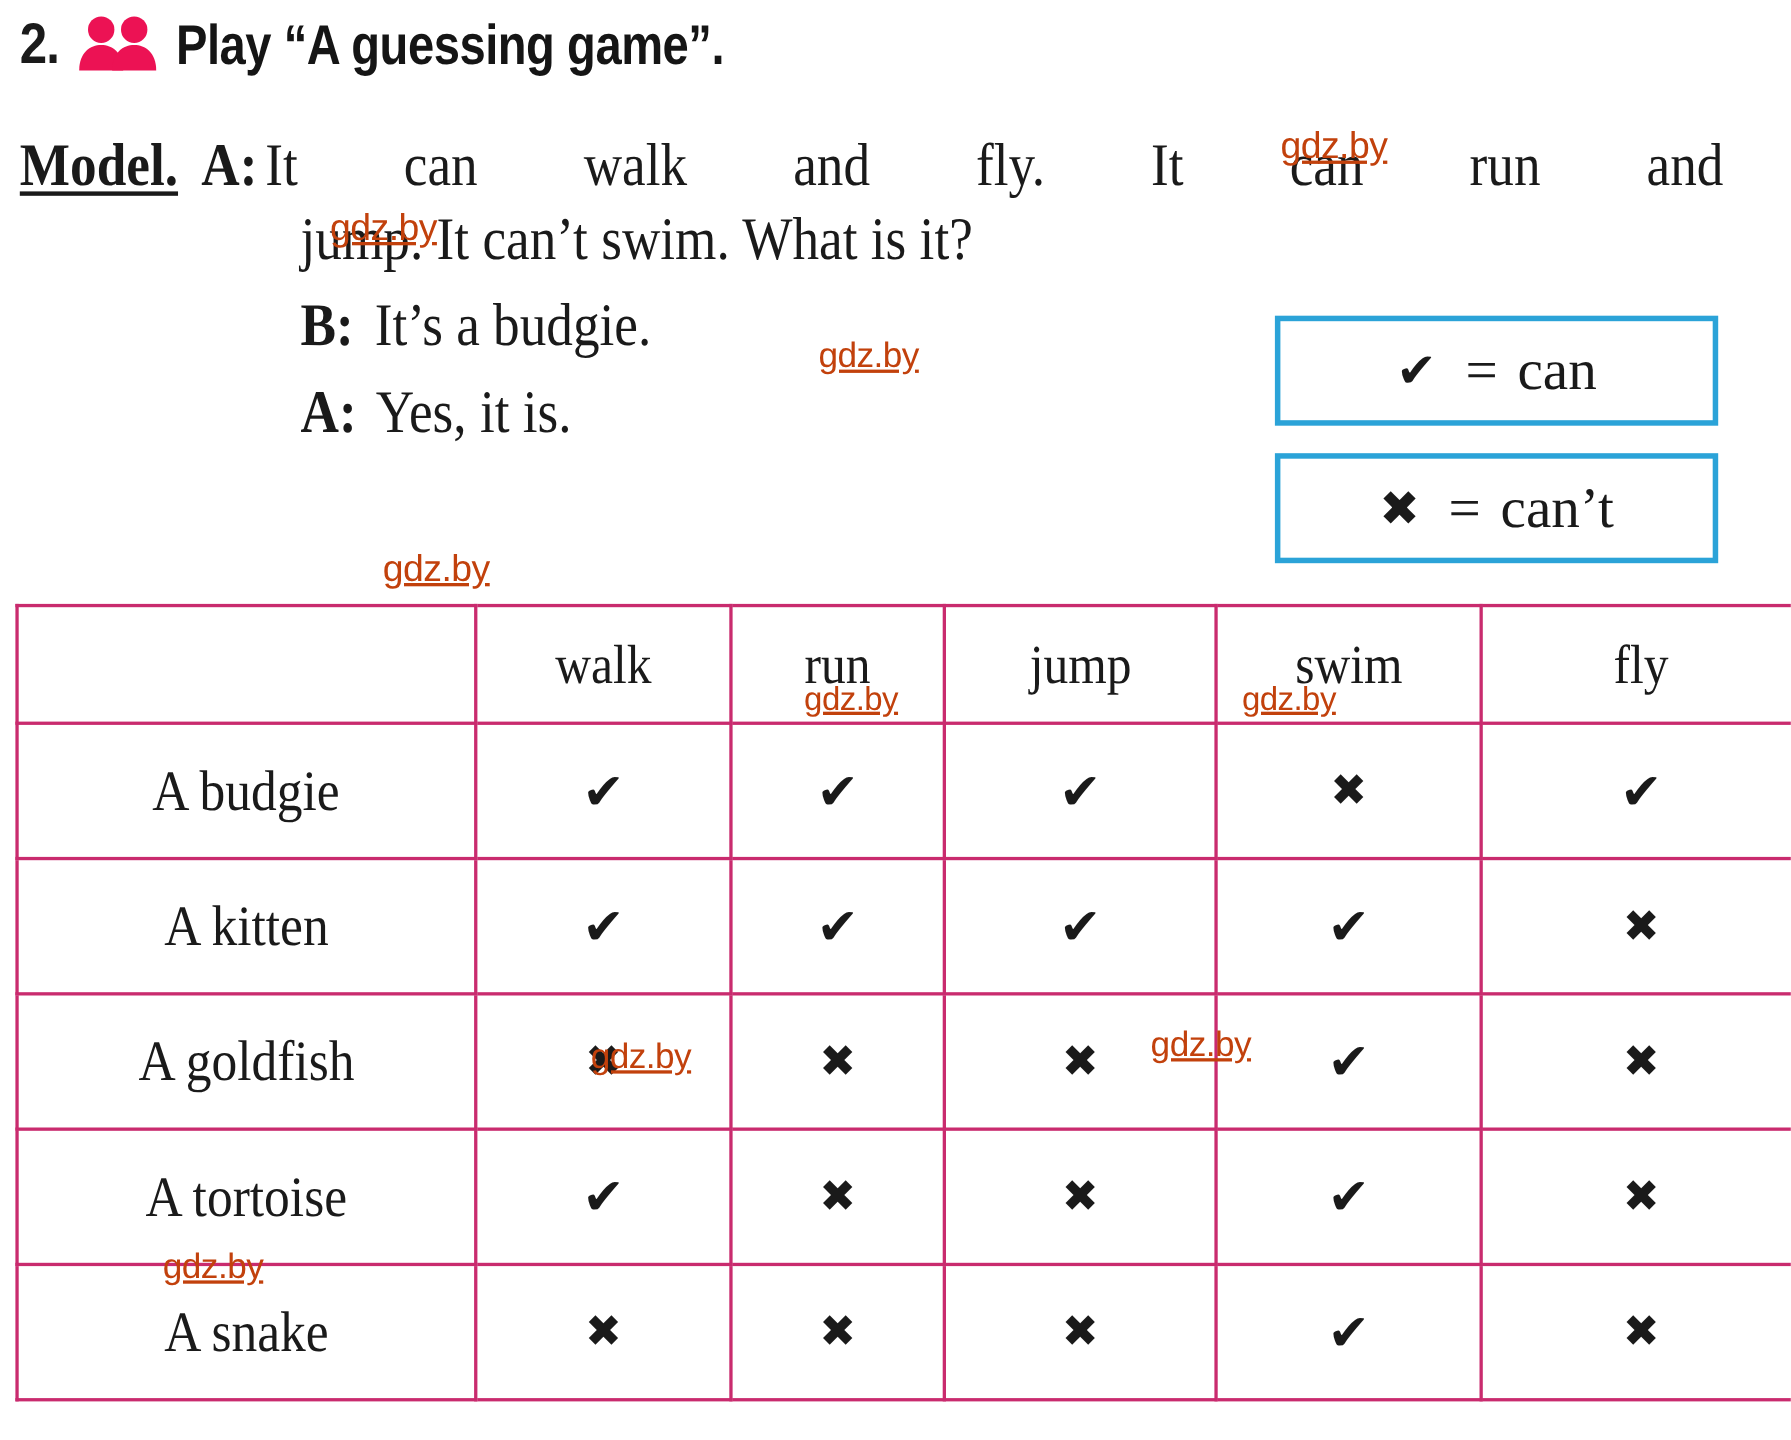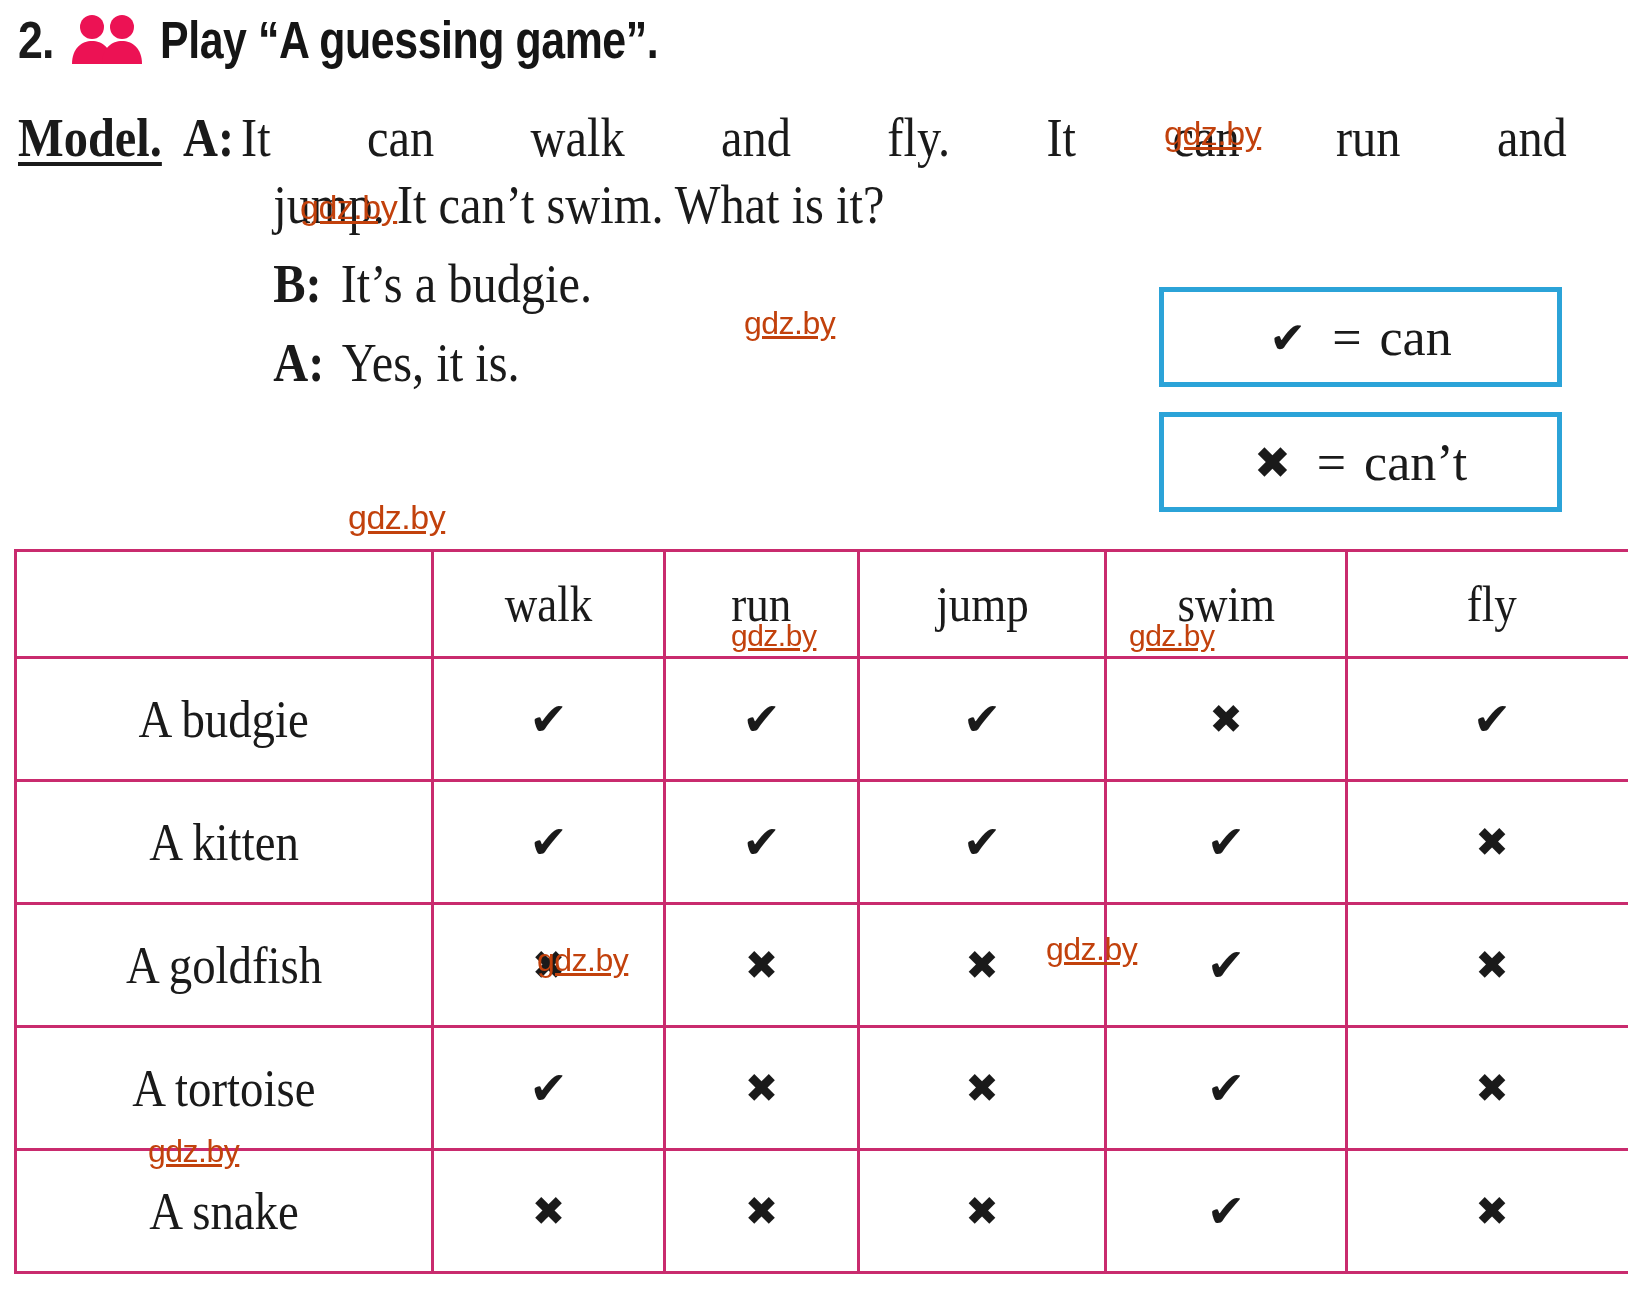--- a/index.html
+++ b/index.html
@@ -51,21 +51,21 @@
     letter-spacing: -0.5px;
     transform: scaleX(0.84);
     transform-origin: left center;
     color: #151515;
   }
 
   
   #model-block {
     position: absolute;
     left: 18px;
-    top: 110px;
+    top: 122px;
     width: 1560px;
   }
   .model-line {
     font-size: 55px;
     line-height: 1.0;
     white-space: nowrap;
     transform: scaleX(0.88);
     transform-origin: left top;
   }
   #model-line-1 {

